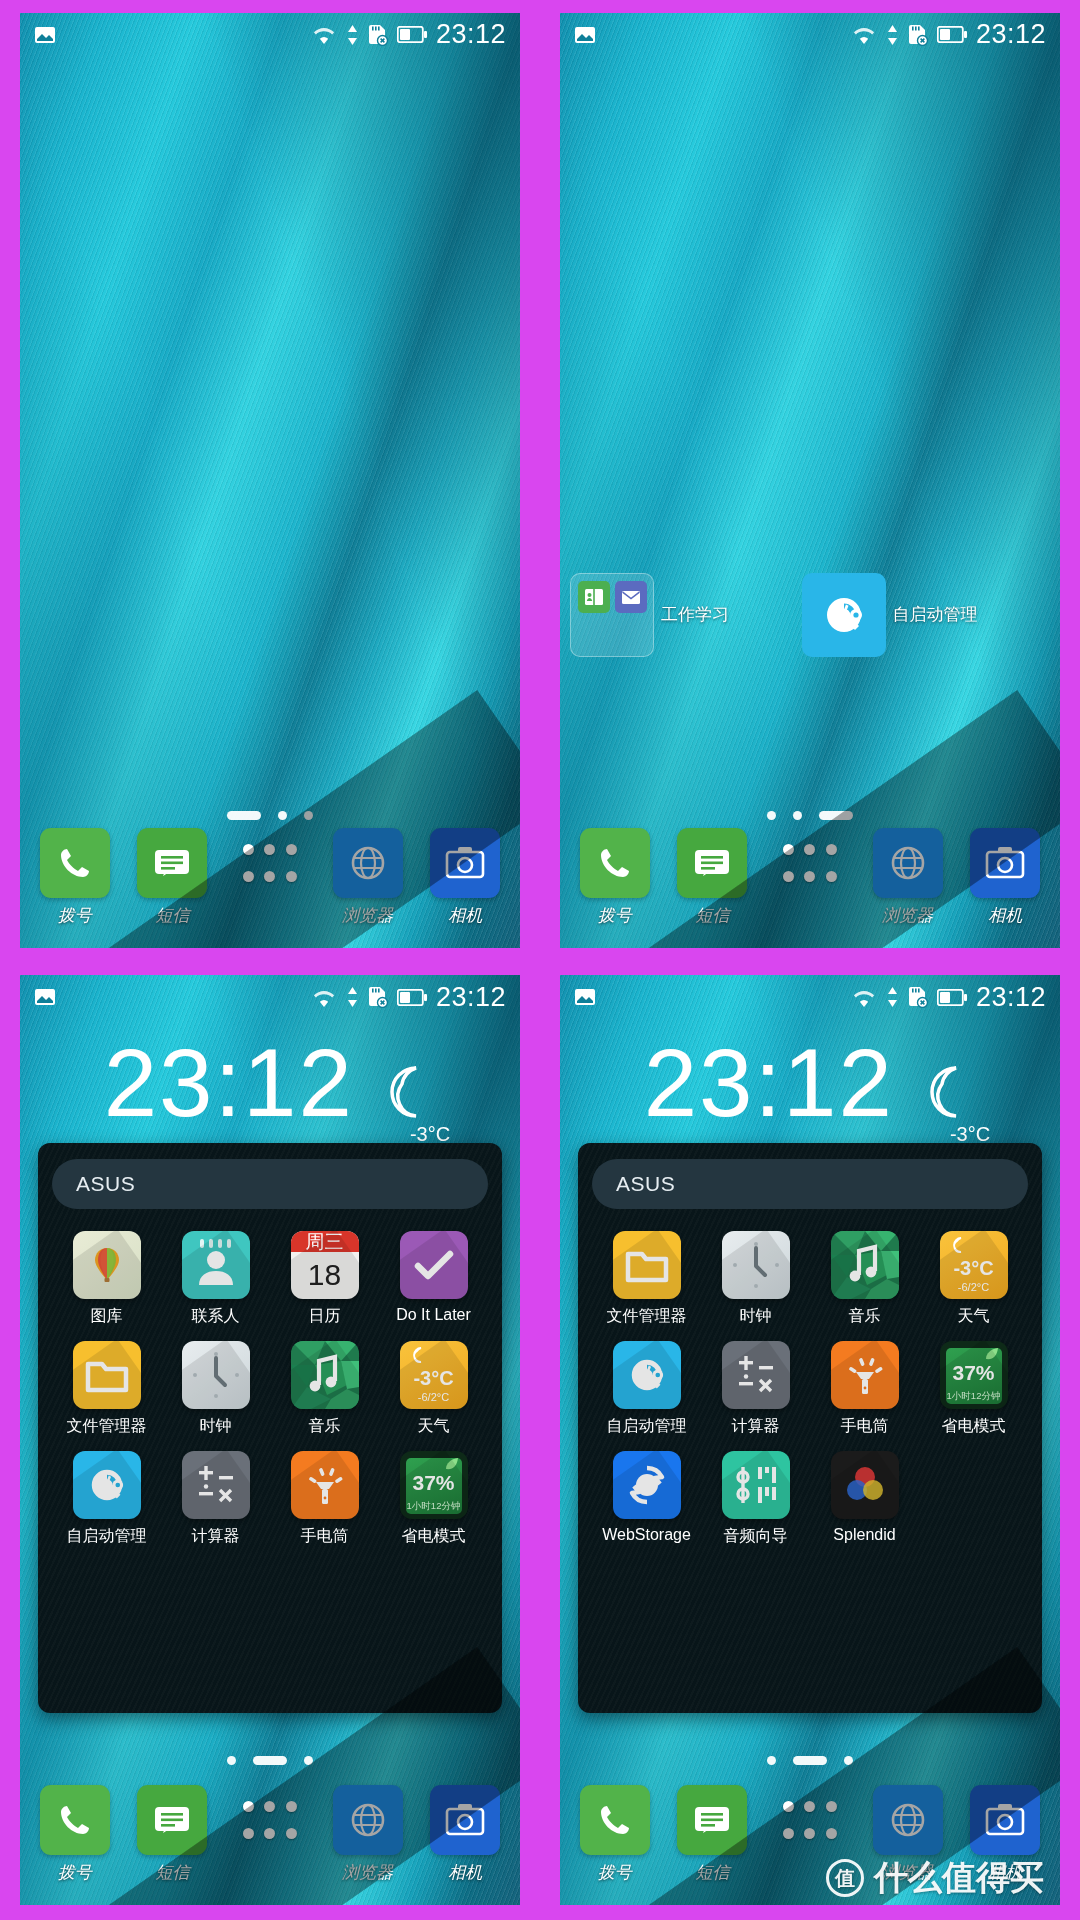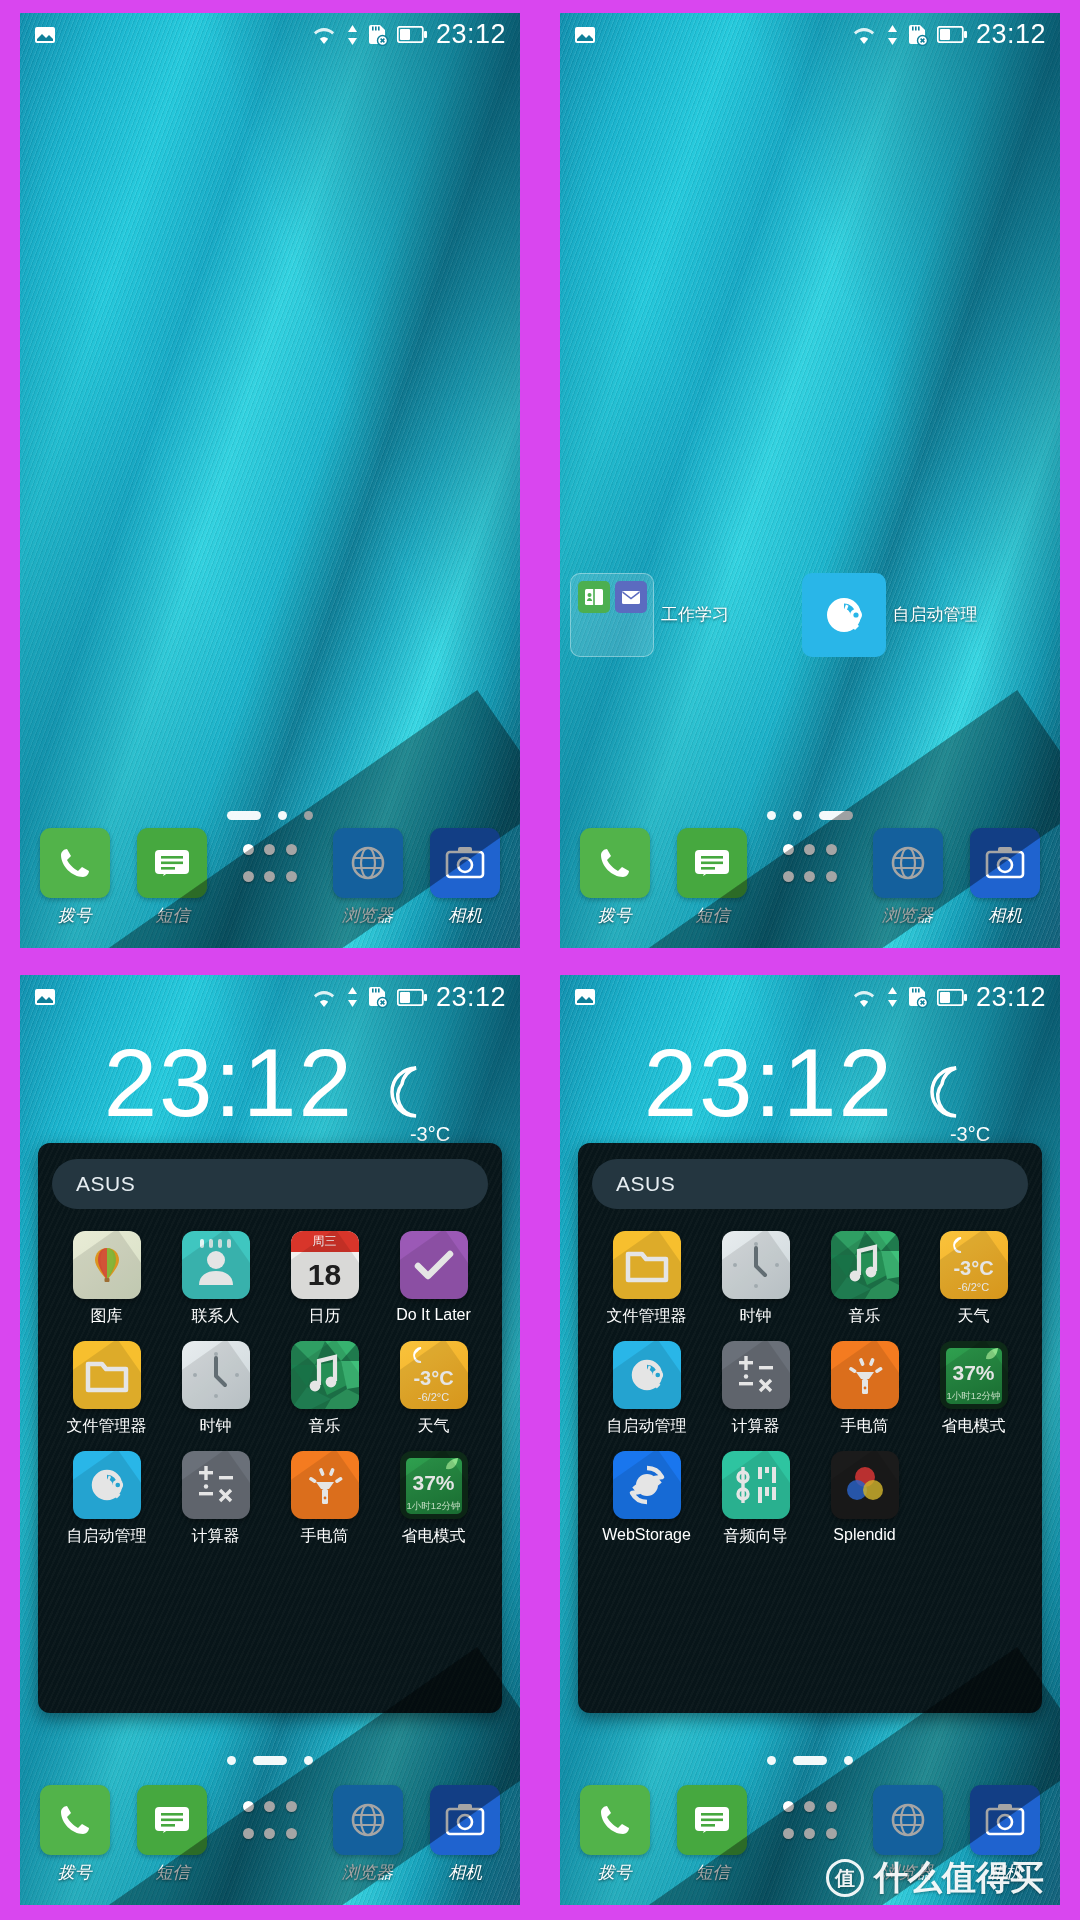--- a/index.html
+++ b/index.html
@@ -475,22 +475,22 @@
                     </g>
                     <circle cx="28" cy="23" r="9" fill="#fff"></circle>
                     <path d="M11 48c0-9.5 7.6-14 17-14s17 4.5 17 14z" fill="#fff"></path>
                   </svg>
               </div>
               <span class="dlabel">联系人</span>
             </div>
 
             <div class="dcell">
               <div class="dicon shadowcut" style="background:#f2f2f0">
-                <div style="position:absolute;left:0;top:0;right:0;height:21px;background:#d8352a;color:#fff;font-size:12px;display:flex;align-items:center;justify-content:center;">周三</div>
-                <div style="position:absolute;left:0;top:20px;right:0;bottom:0;display:flex;align-items:center;justify-content:center;color:#222;font-size:30px;font-weight:700;">18</div>
+                <div style="position:absolute;left:0;top:0;right:0;height:21px;background:#d8352a;color:#fff;font-size:19px;display:flex;align-items:center;justify-content:center;">周三</div>
+                <div style="position:absolute;left:0;top:20px;right:0;bottom:0;display:flex;align-items:center;justify-content:center;color:#222;font-size:30px;font-weight:400;">18</div>
               </div>
               <span class="dlabel">日历</span>
             </div>
 
             <div class="dcell">
               <div class="dicon shadowcut" style="background:#9b59b6">
                 <svg width="48" height="48" viewBox="0 0 48 48">
                     <path d="M8 25l10 10L40 13" fill="none" stroke="#fff" stroke-width="6.5" stroke-linecap="round" stroke-linejoin="round"></path>
                   </svg>
               </div>

